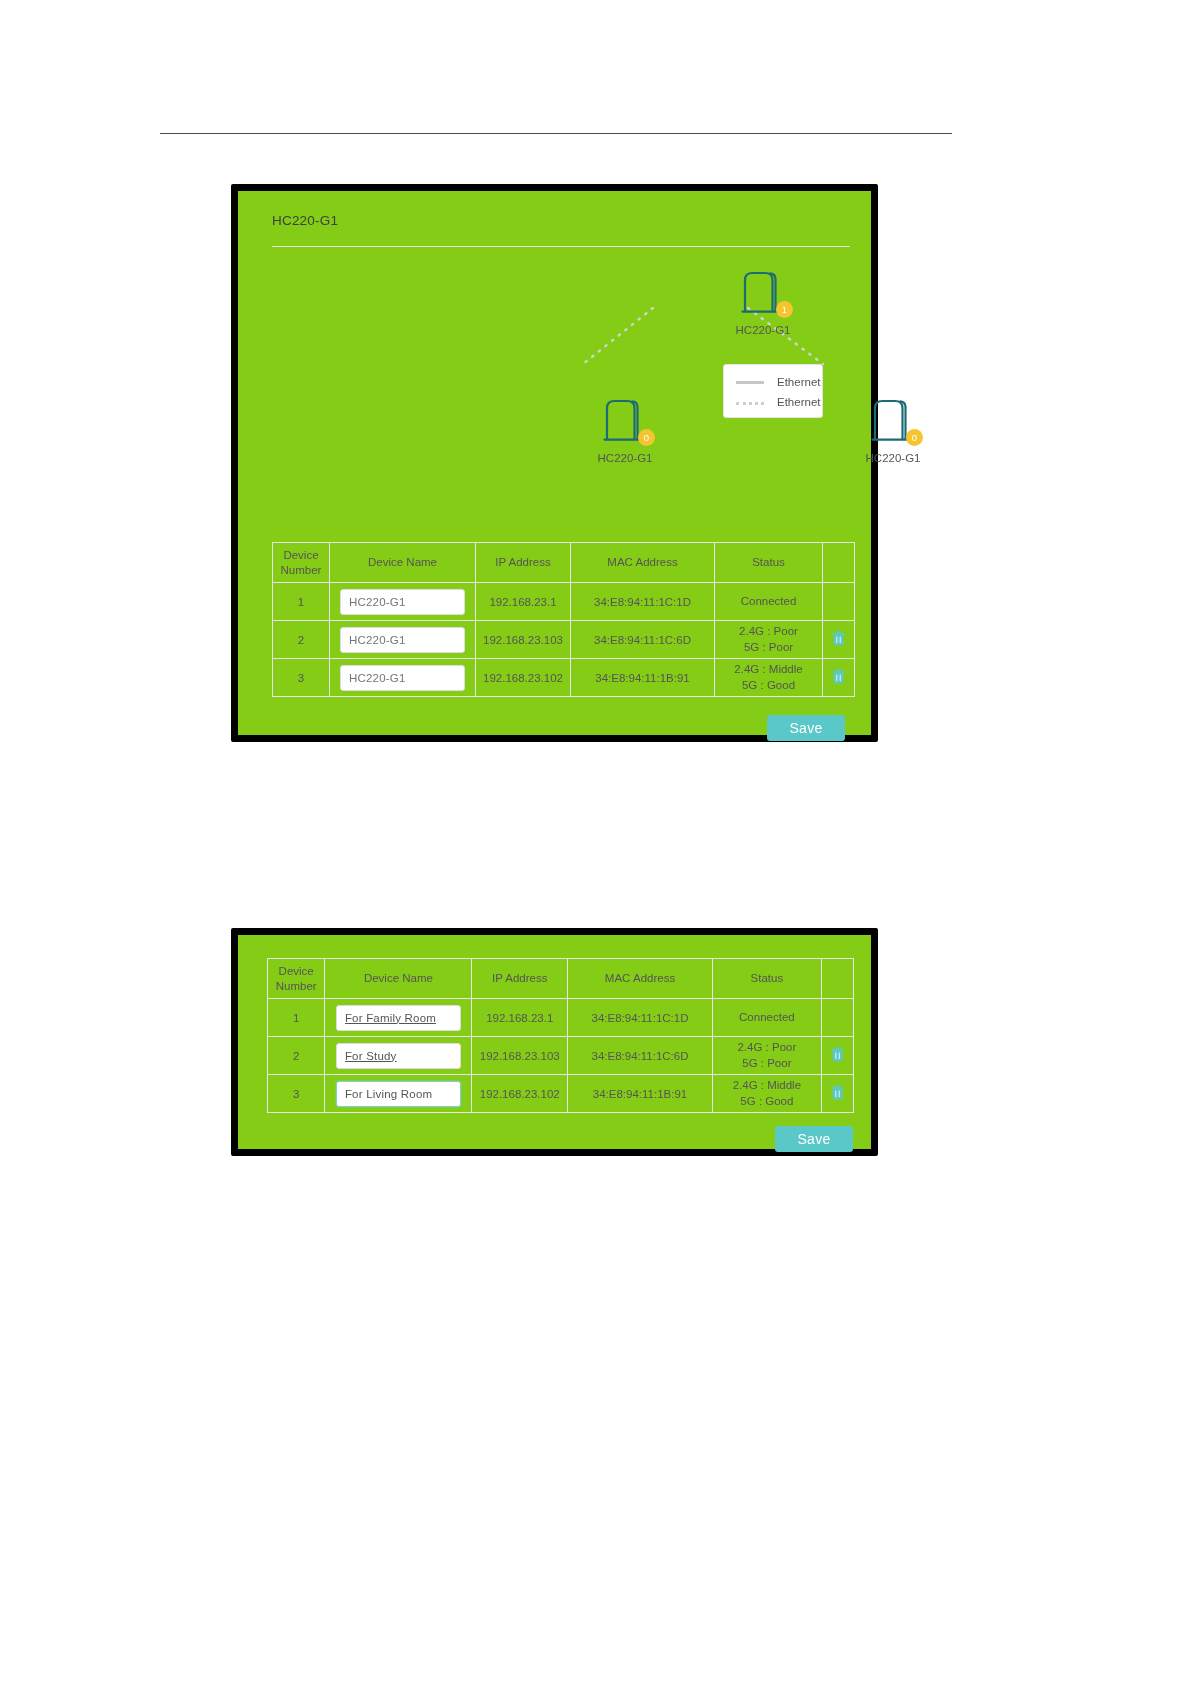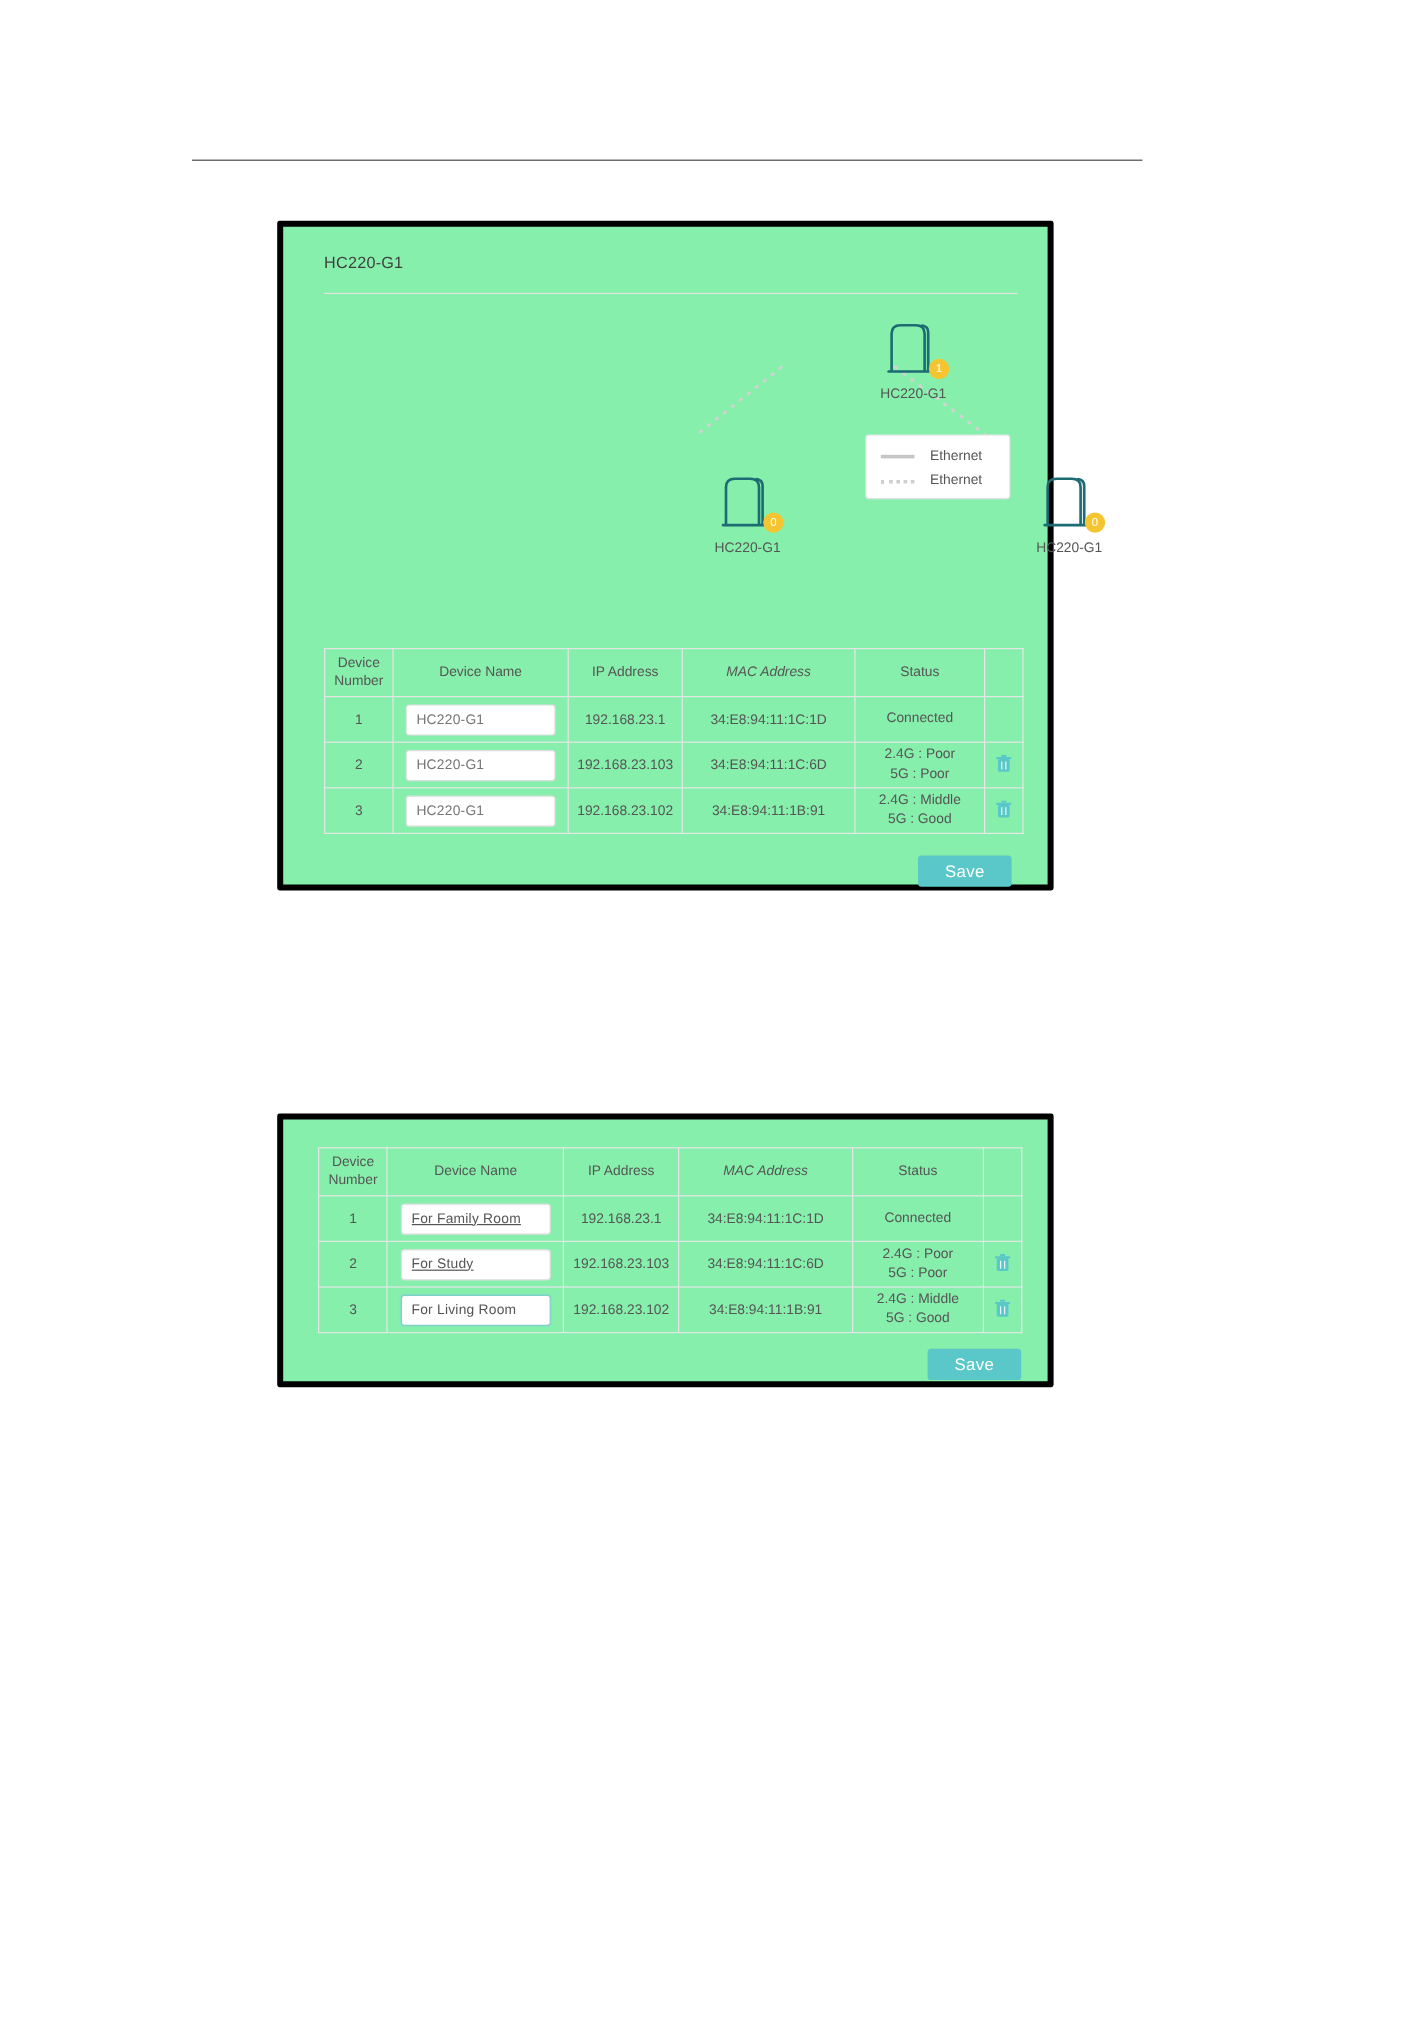--- a/index.html
+++ b/index.html
@@ -20,22 +20,22 @@
     left: 160px;
     top: 133px;
     width: 792px;
     height: 0;
     border-top: 1.6px solid #4a4a4a;
   }
 
   
   .panel {
     position: absolute;
-    background: #86efac;
-    border: 5px solid #000000;
+    background: #84cc16;
+    border: 7px solid #000000;
     border-radius: 2px;
   }
   #panel-top    { left: 231px; top: 184px;  width: 647px; height: 558px; }
   #panel-bottom { left: 231px; top: 928px;  width: 647px; height: 228px; }
 
   
   .panel-title {
     position: absolute;
     left: 34px;
     top: 22px;
@@ -93,21 +93,21 @@
   }
   #node-root  { left: 465px; top: 2px; }
   #node-left  { left: 327px; top: 130px; }
   #node-right { left: 595px; top: 130px; }
 
   
   .legend {
     position: absolute;
     left: 485px;
     top: 103px;
-    width: 121px;
+    width: 100px;
     height: 54px;
     border: 1px solid #e2e2e2;
     border-radius: 3px;
     background: #fff;
     padding: 7px 0 0 0;
   }
   .legend-row {
     display: flex;
     align-items: center;
     height: 20px;
@@ -147,21 +147,21 @@
     border: 1px solid #e6e6e6;
     text-align: center;
     vertical-align: middle;
     font-weight: normal;
   }
   .dev-table th { height: 40px; color: #555; font-size: 11.5px; line-height: 1.25; }
   .dev-table td { height: 38px; }
   .col-num    { width: 57px; }
   .col-name   { width: 146px; margin-top: 44px; }
   .col-ip     { width: 95px; }
-  .col-mac    { width: 144px; font-style: italic; }
+  .col-mac    { width: 144px; }
   .col-status { width: 108px; }
   .col-act    { width: 32px; }
 
   .name-input {
     width: 125px;
     height: 26px;
     border: 1px solid #dddddd;
     border-radius: 3px;
     background: #fff;
     font-family: "Liberation Sans", sans-serif;

